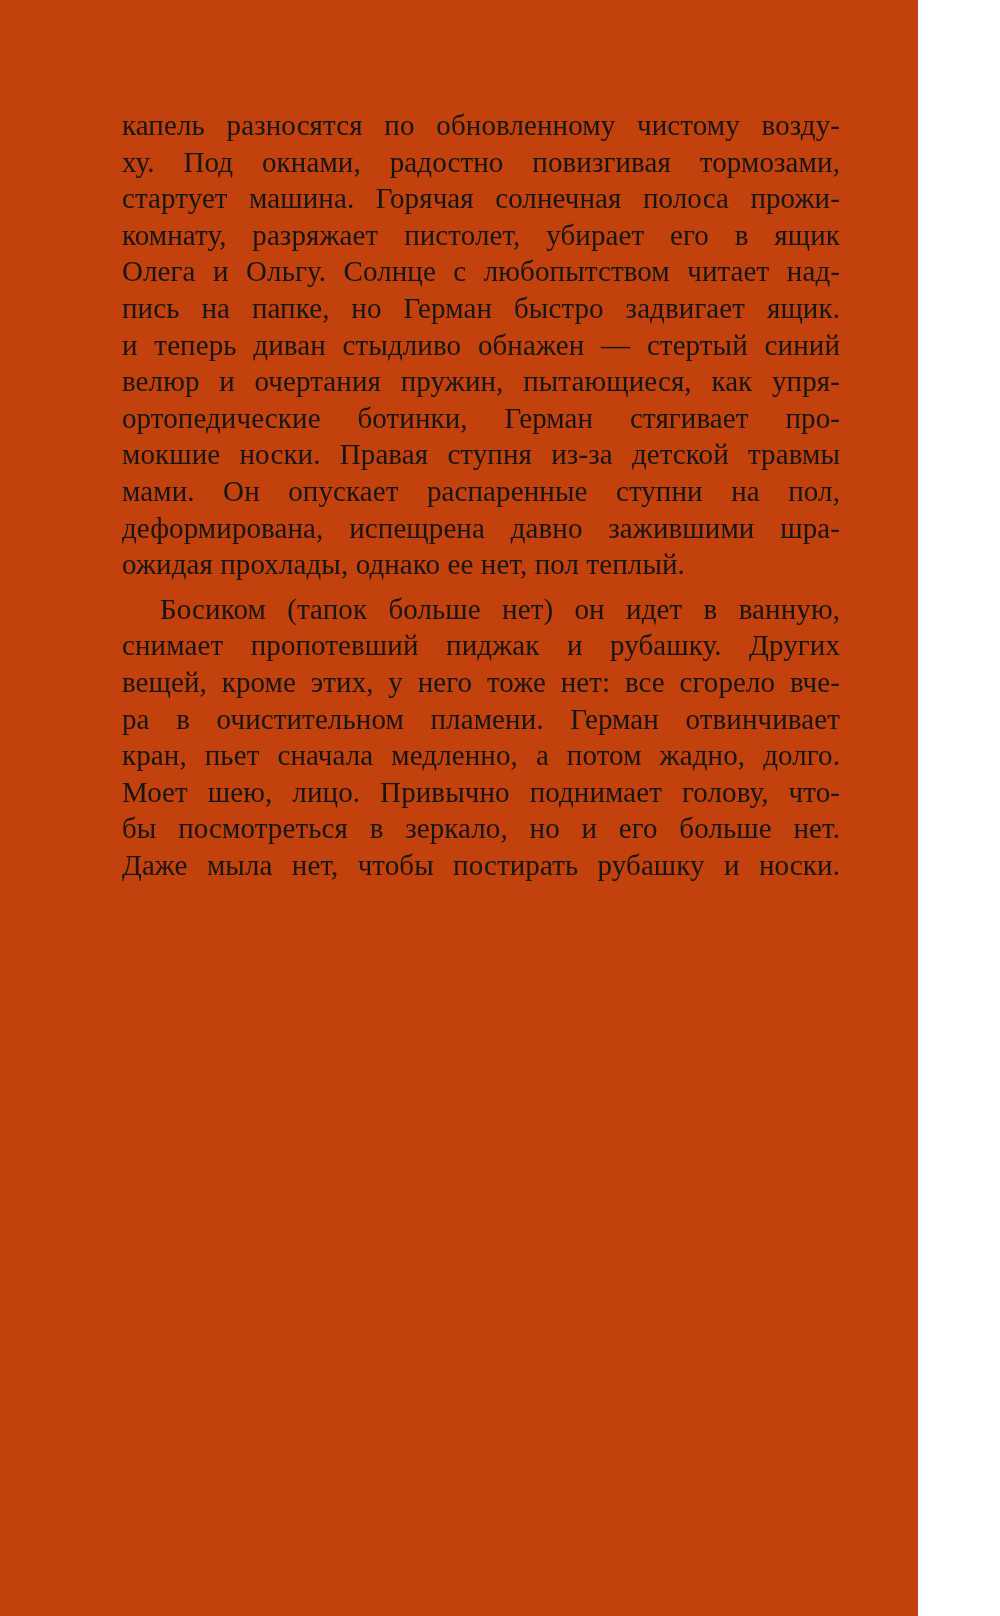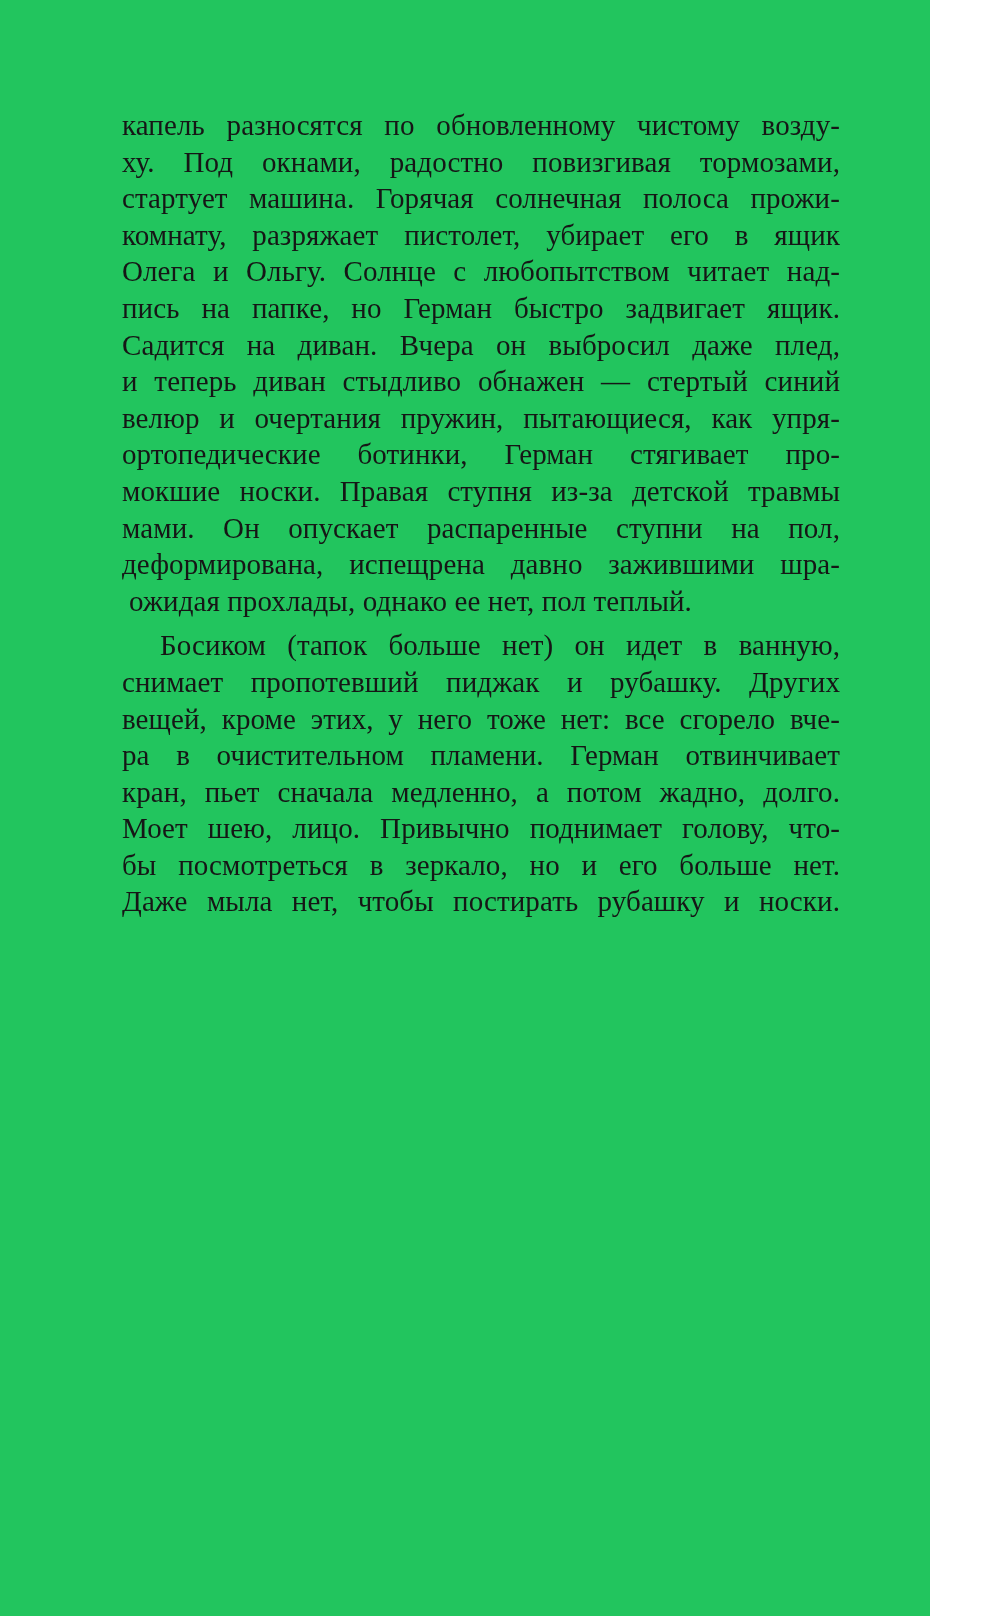--- a/index.html
+++ b/index.html
@@ -4,23 +4,22 @@
 <style>
   html, body {
     margin: 0;
     padding: 0;
     background: #ffffff;
   }
   .page {
     position: relative;
     width: 918px;
     height: 1616px;
-    background: #22c55e;
+    background: #c2410c;
     overflow: hidden;
-    padding-left: 12px;
   }
   .text-block {
     position: absolute;
     left: 122px;
     top: 107px;
     width: 718px;
     font-family: "Liberation Serif", serif;
     font-size: 29px;
     line-height: 36.6px;
     color: #161616;
@@ -30,40 +29,38 @@
     margin: 0;
     padding: 0;
   }
   .line {
     text-align: justify;
     text-align-last: justify;
   }
   .line.flush-left {
     text-align: left;
     text-align-last: left;
-    margin-left: 7px;
   }
   .line.indent {
     text-indent: 38px;
     margin-top: 8px;
   }
 </style>
 </head>
 <body>
 
 <div class="page">
   <div class="text-block" id="text-block">
       <div class="paragraph">
         <div class="line">капель разносятся по обновленному чистому возду-</div>
         <div class="line">ху. Под окнами, радостно повизгивая тормозами,</div>
         <div class="line">стартует машина. Горячая солнечная полоса прожи-</div>
         <div class="line">комнату, разряжает пистолет, убирает его в ящик</div>
         <div class="line">Олега и Ольгу. Солнце с любопытством читает над-</div>
         <div class="line">пись на папке, но Герман быстро задвигает ящик.</div>
-        <div class="line">Садится на диван. Вчера он выбросил даже плед,</div>
         <div class="line">и теперь диван стыдливо обнажен — стертый синий</div>
         <div class="line">велюр и очертания пружин, пытающиеся, как упря-</div>
         <div class="line">ортопедические ботинки, Герман стягивает про-</div>
         <div class="line">мокшие носки. Правая ступня из-за детской травмы</div>
         <div class="line">мами. Он опускает распаренные ступни на пол,</div>
         <div class="line">деформирована, испещрена давно зажившими шра-</div>
         <div class="line flush-left">ожидая прохлады, однако ее нет, пол теплый.</div>
       </div>
       <div class="paragraph">
         <div class="line indent">Босиком (тапок больше нет) он идет в ванную,</div>

